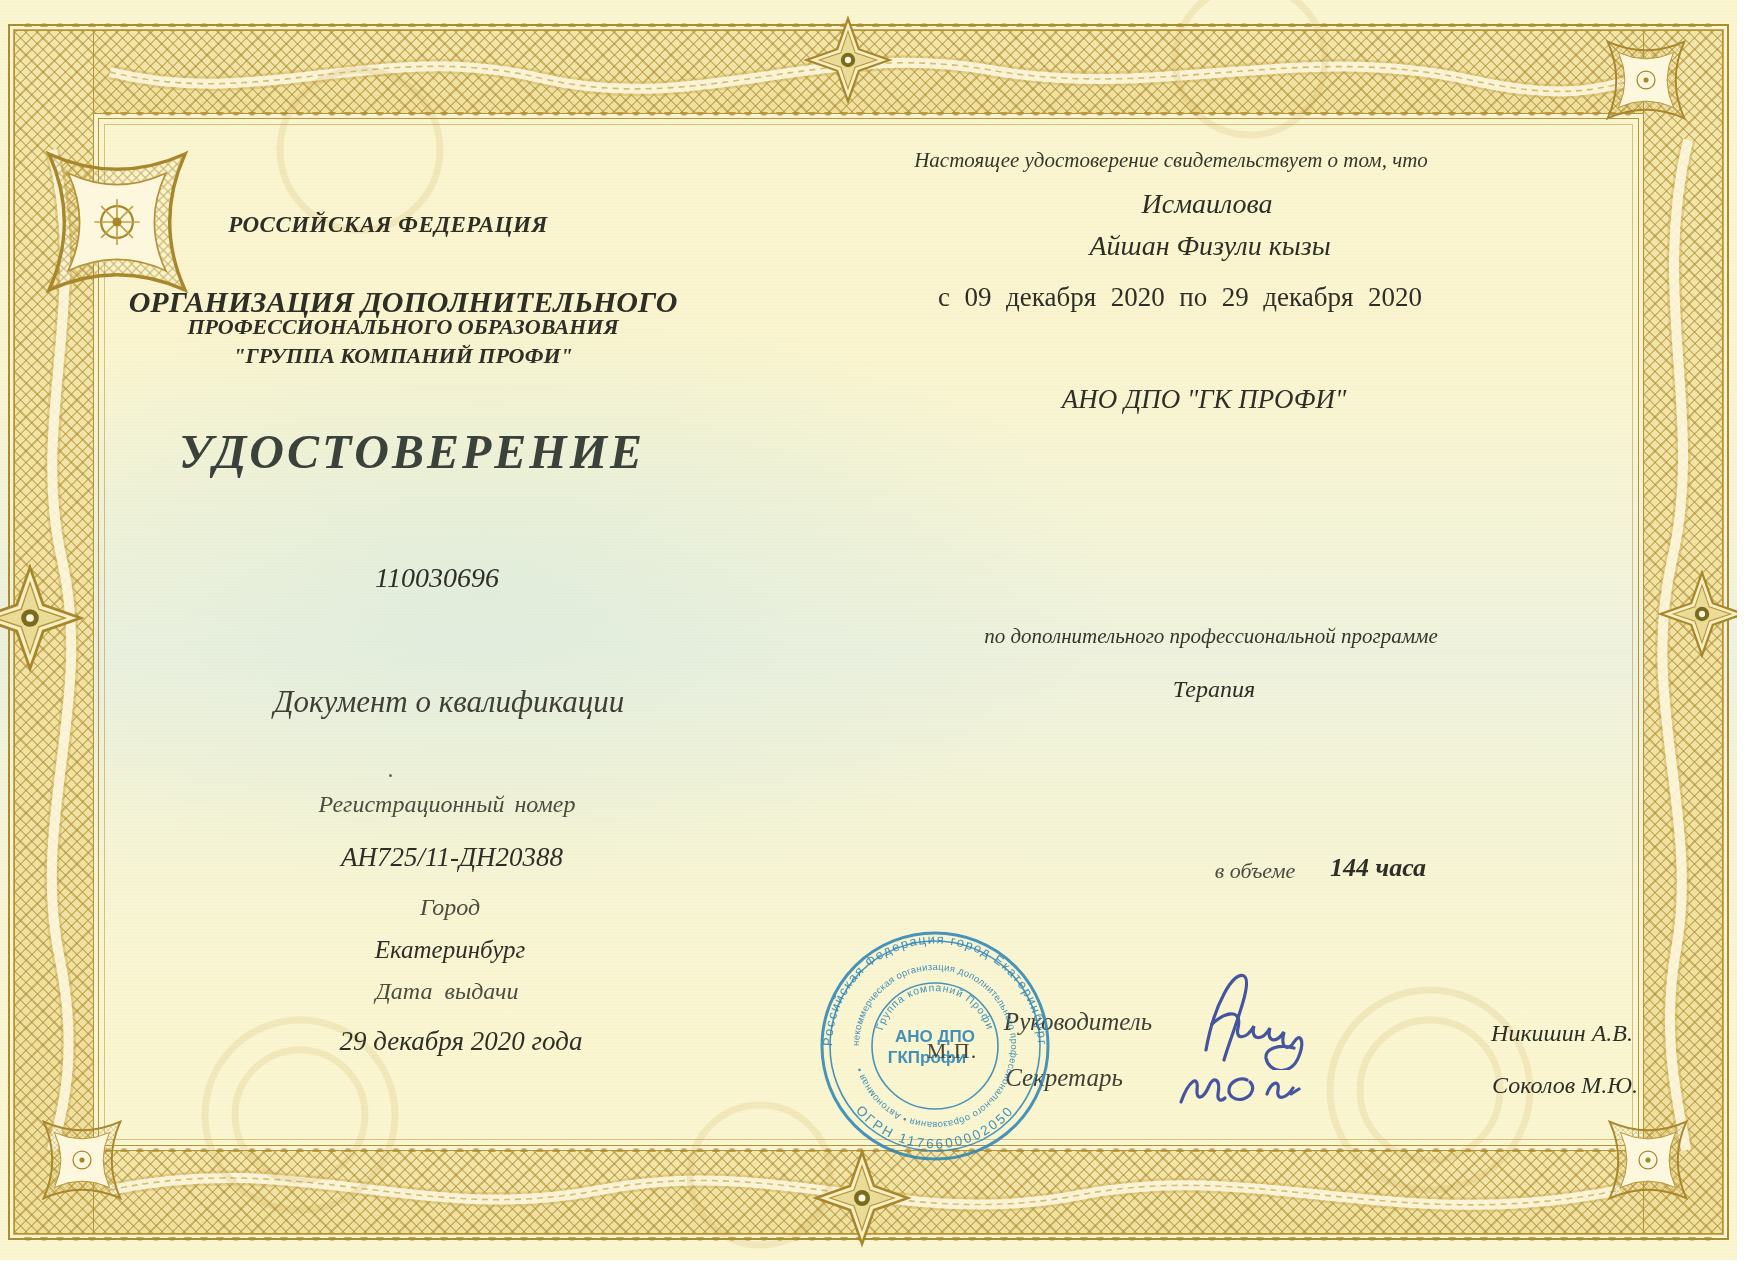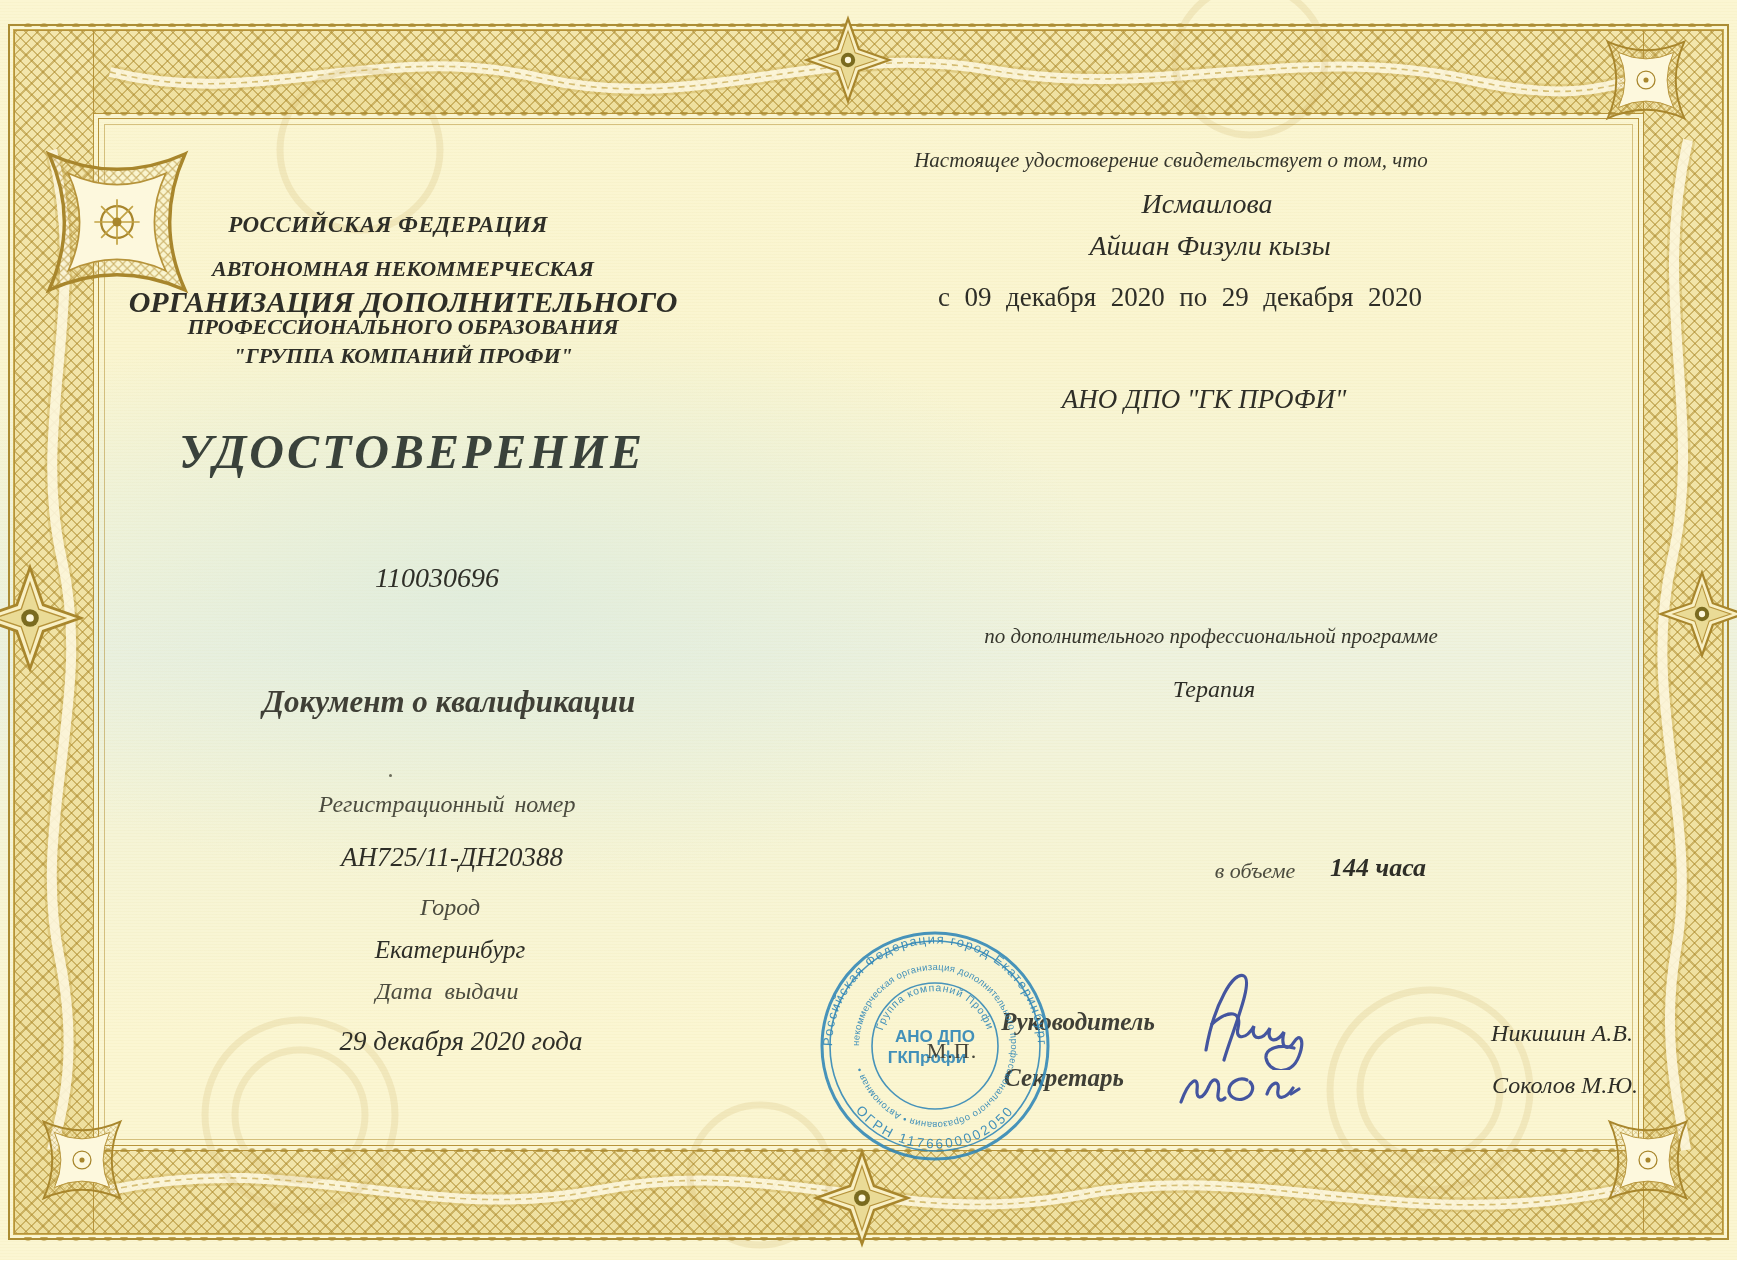--- a/index.html
+++ b/index.html
@@ -24,21 +24,21 @@
   .frame-inner{position:absolute;left:98px;right:98px;top:118px;bottom:114px;border:1.5px solid #b6933a;}
   .frame-inner2{position:absolute;left:104px;right:104px;top:124px;bottom:120px;border:1px solid rgba(182,147,58,.55);}
   .scallop{position:absolute;height:9px;background-repeat:repeat-x;background-size:16px 9px;
     background-image:radial-gradient(circle at 8px 0px, rgba(172,140,50,.75) 3px, rgba(172,140,50,0) 4.5px);}
   .sc-top{left:100px;right:100px;top:112px;}
   .sc-bottom{left:100px;right:100px;bottom:108px;transform:scaleY(-1);}
   .sc-outertop{left:20px;right:20px;top:18px;transform:scaleY(-1);}
   .sc-outerbottom{left:20px;right:20px;bottom:14px;}
   .txt{position:absolute;white-space:nowrap;color:#2e2e27;transform:translateX(-50%);font-style:italic;}
   .c-label{color:#4c4c3f;}
-  .it{font-style:italic;font-weight:bold;}
+  .it{font-style:italic;}
   .ornament{position:absolute;}
   .sig-svg{position:absolute;}
   .stamp-mp{position:absolute;color:#45453a;font-size:22px;letter-spacing:1px;transform:translateX(-50%);}
   .dot-artifact{position:absolute;width:3px;height:3px;border-radius:50%;background:#6b6b5a;}
   .dates-row{position:absolute;display:flex;justify-content:space-between;color:#2e2e27;}
   svg{display:block;}
 </style>
 </head>
 <body>
 
@@ -143,21 +143,20 @@
         <circle cx="50" cy="50" r="3.5" fill="#fdf8dd"></circle>
     </svg>
     <svg class="ornament" style="left:1657px;top:569px" width="90" height="90" viewBox="0 0 100 100">
       <path d="M50,4 L62,38 L96,50 L62,62 L50,96 L38,62 L4,50 L38,38 Z" fill="#f9f0c4" stroke="#a8862c" stroke-width="2.5"></path>
       <path d="M50,18 L58,42 L82,50 L58,58 L50,82 L42,58 L18,50 L42,42 Z" fill="#eadb96" stroke="#b6933a" stroke-width="1.2"></path>
       <circle cx="50" cy="50" r="8" fill="#7a6b1f"></circle>
         <circle cx="50" cy="50" r="3.5" fill="#fdf8dd"></circle>
     </svg>
 
     <div class="txt" style="left:388px;top:212px;font-size:23px;font-weight:bold;letter-spacing:.5px;">РОССИЙСКАЯ ФЕДЕРАЦИЯ</div>
-    <div class="txt" style="left:403px;top:256px;font-size:22px;font-weight:bold;">АВТОНОМНАЯ НЕКОММЕРЧЕСКАЯ</div>
     <div class="txt" style="left:403px;top:285px;font-size:30px;font-weight:bold;">ОРГАНИЗАЦИЯ ДОПОЛНИТЕЛЬНОГО</div>
     <div class="txt" style="left:403px;top:314px;font-size:22px;font-weight:bold;">ПРОФЕССИОНАЛЬНОГО ОБРАЗОВАНИЯ</div>
     <div class="txt" style="left:403px;top:343px;font-size:22px;font-weight:bold;">"ГРУППА КОМПАНИЙ ПРОФИ"</div>
 
     <div class="txt" style="left:412px;top:424px;font-size:48px;font-weight:bold;letter-spacing:3px;color:#3a423b;">УДОСТОВЕРЕНИЕ</div>
     <div class="txt" style="left:437px;top:562px;font-size:28px;">110030696</div>
     <div class="txt it" style="left:449px;top:684px;font-size:31px;color:#3f3f36;">Документ о квалификации</div>
 
     <div class="dot-artifact" style="left:389px;top:774px;"></div>
 

